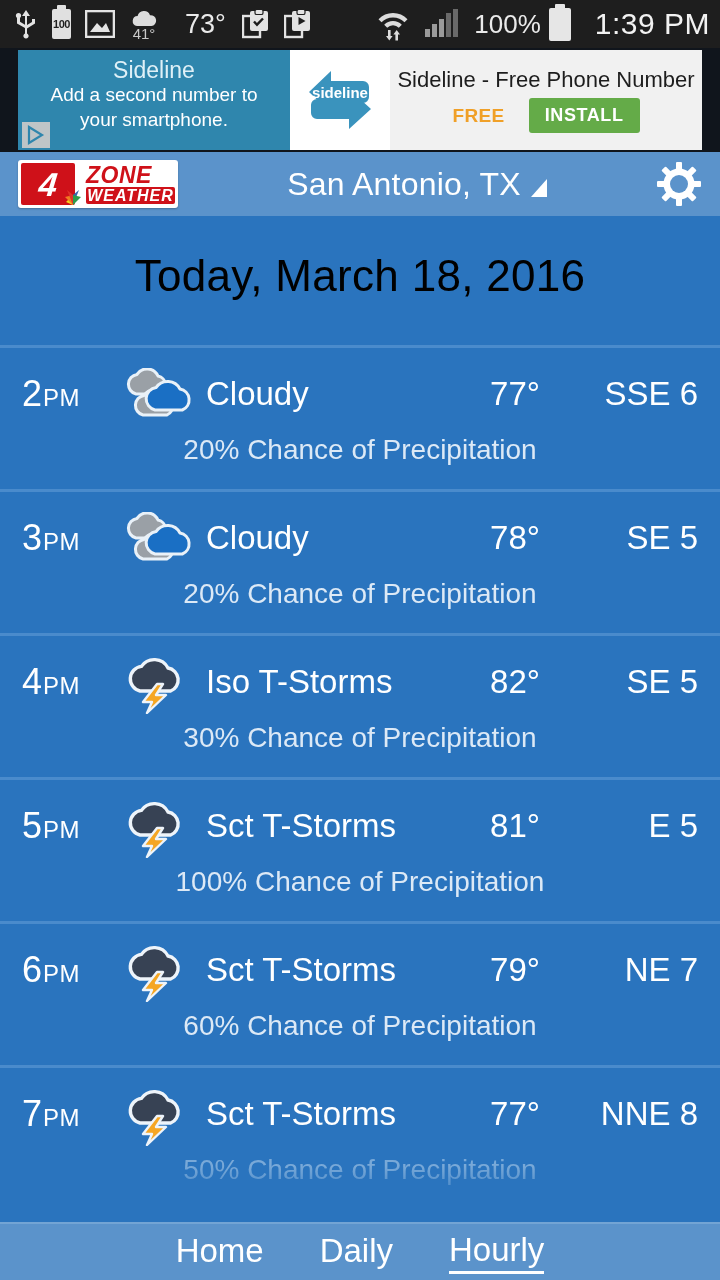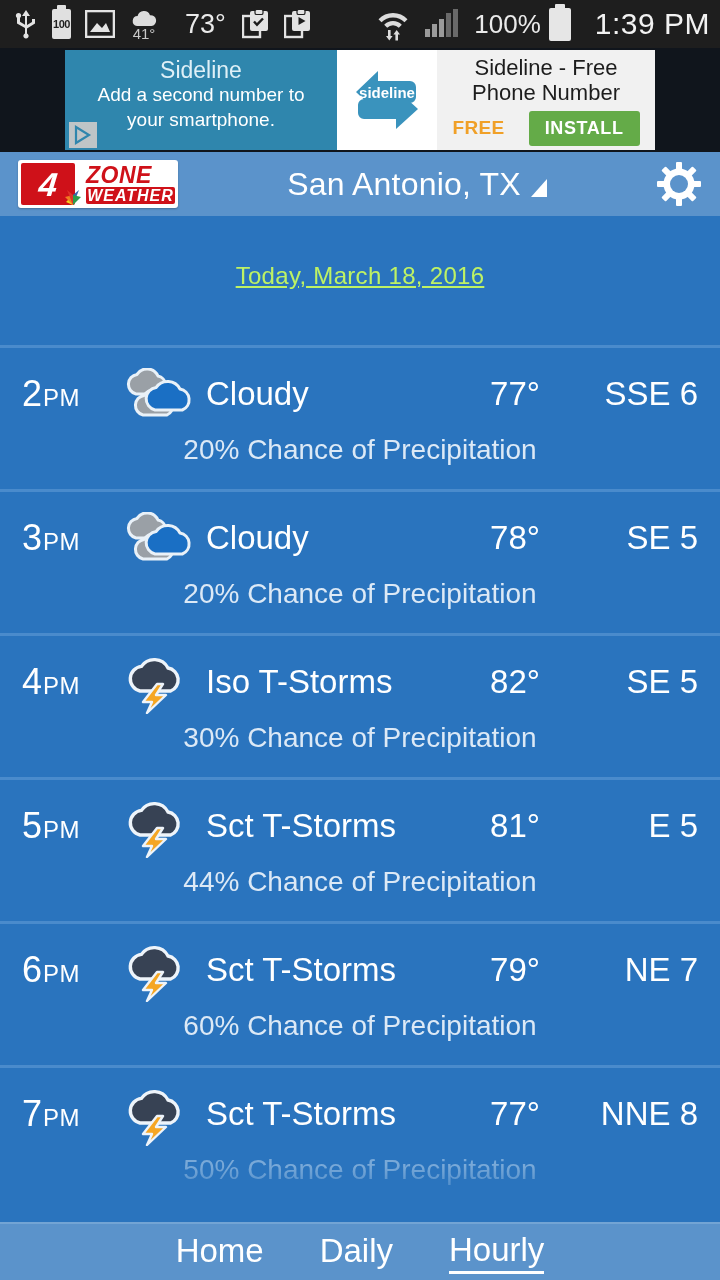--- a/index.html
+++ b/index.html
@@ -32,21 +32,21 @@
   .batt-num { font-size:11px; color:#1e1e1e; font-weight:700; letter-spacing:-0.5px;text-align:center; }
   .batt-plain { width:22px; height:33px; background:#e6e6e6; border-radius:2px; position:relative;}
   .batt-plain:before { content:""; position:absolute; top:-4px; left:6px; width:10px;
                height:4px; background:#e6e6e6; border-radius:1px 1px 0 0;}
   .sig { display:flex; align-items:flex-end; gap:2px; height:26px; margin-right:16px;}
   .sig i { display:block; width:5px; background:#9a9a9a; }
 
   
   .adwrap { height:104px; background:#10151c; display:flex;
             align-items:center; justify-content:center; }
-  .ad { width:590px; height:100px; display:flex; background:#737373; position:relative;
+  .ad { width:684px; height:100px; display:flex; background:#737373; position:relative;
         overflow:hidden; }
   .ad-left { width:272px; background:#2f86ad; position:relative;
              display:flex; flex-direction:column; align-items:center;
              justify-content:center; color:#ffffff; text-align:center;
              padding-top:6px; }
   .ad-brand { font-size:23px; color:#dff0f7; line-height:22px; margin-top:-16px; }
   .ad-tag { font-size:19px; color:#ffffff; line-height:23px; margin-top:2px;
             font-family:"Liberation Sans", sans-serif; }
   .ad-adchoice { position:absolute; left:4px; bottom:2px; width:28px; height:26px;
                  background:#bfc5c7; display:flex; align-items:center; justify-content:center; }
@@ -84,21 +84,21 @@
   .city-wrap { flex:1; display:flex; align-items:center; justify-content:center; gap:10px; }
   .city { color:#ffffff; font-size:32px; font-weight:400; letter-spacing:0.2px; }
   .city-caret { width:0; height:0; border-left:16px solid transparent;
                 border-bottom:18px solid #ffffff; margin-top:8px; }
   .gear { width:46px; height:46px; flex:none; display:flex; align-items:center;
           justify-content:center; }
 
   
   .datebar { height:119px; display:flex; align-items:center; justify-content:center;
              background:#2a74be; }
-  .datebar span { color:#bef264; font-size:24px; font-weight:400; letter-spacing:0.3px;text-decoration:underline; }
+  .datebar span { color:#000000; font-size:44px; font-weight:400; letter-spacing:0.3px; }
 
   
   .list { position:absolute; top:345px; left:0; right:0; bottom:58px; overflow:hidden; }
   .row { height:144px; background:#2a74be; position:relative;
          border-top:3px solid #4a8bcc; }
   .row:first-child { border-top:3px solid #4a8bcc; }
   .row-main { height:92px; display:flex; align-items:center; padding:0 22px 0 22px; }
   .r-time { width:96px; color:#ffffff; font-size:36px; flex:none;
             display:flex; align-items:baseline; }
   .r-time .ampm { font-size:24px; margin-left:1px; letter-spacing:0.4px; }
@@ -346,21 +346,21 @@
             <div class="r-icon">
   <svg width="70" height="64" viewBox="0 0 70 64">
     <path d="M17 41 a12.5 12.5 0 0 1 1.4 -24.6 A15.5 15.5 0 0 1 45 18 a12 12 0 0 1 2.6 23 Z" fill="#374254" stroke="#eef4fa" stroke-width="3.4"></path>
     <path d="M34 34 L20 52 L29 52 L24 63 L43 45 L33 45 L40 34 Z" fill="#f5a623" stroke="#eef4fa" stroke-width="2.4" stroke-linejoin="round"></path>
   </svg>
 </div>
             <div class="r-cond">Sct T-Storms</div>
             <div class="r-temp">81°</div>
             <div class="r-wind">E 5</div>
           </div>
-          <div class="r-precip">44% Chance of Precipitation</div>
+          <div class="r-precip">100% Chance of Precipitation</div>
         </div>
         <div class="row">
           <div class="row-main">
             <div class="r-time">
               <span>6</span>
               <span class="ampm">PM</span>
             </div>
             <div class="r-icon">
   <svg width="70" height="64" viewBox="0 0 70 64">
     <path d="M17 41 a12.5 12.5 0 0 1 1.4 -24.6 A15.5 15.5 0 0 1 45 18 a12 12 0 0 1 2.6 23 Z" fill="#374254" stroke="#eef4fa" stroke-width="3.4"></path>

